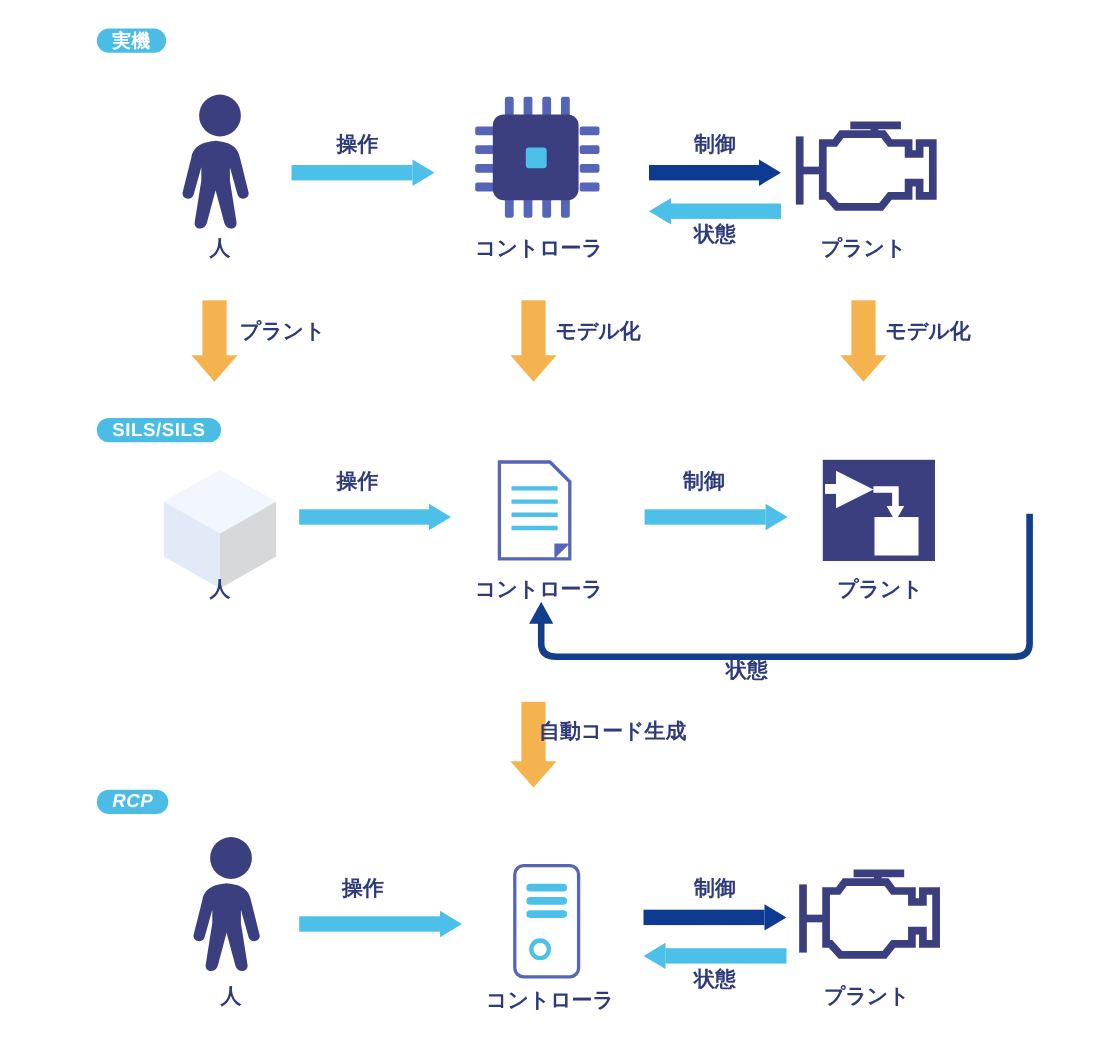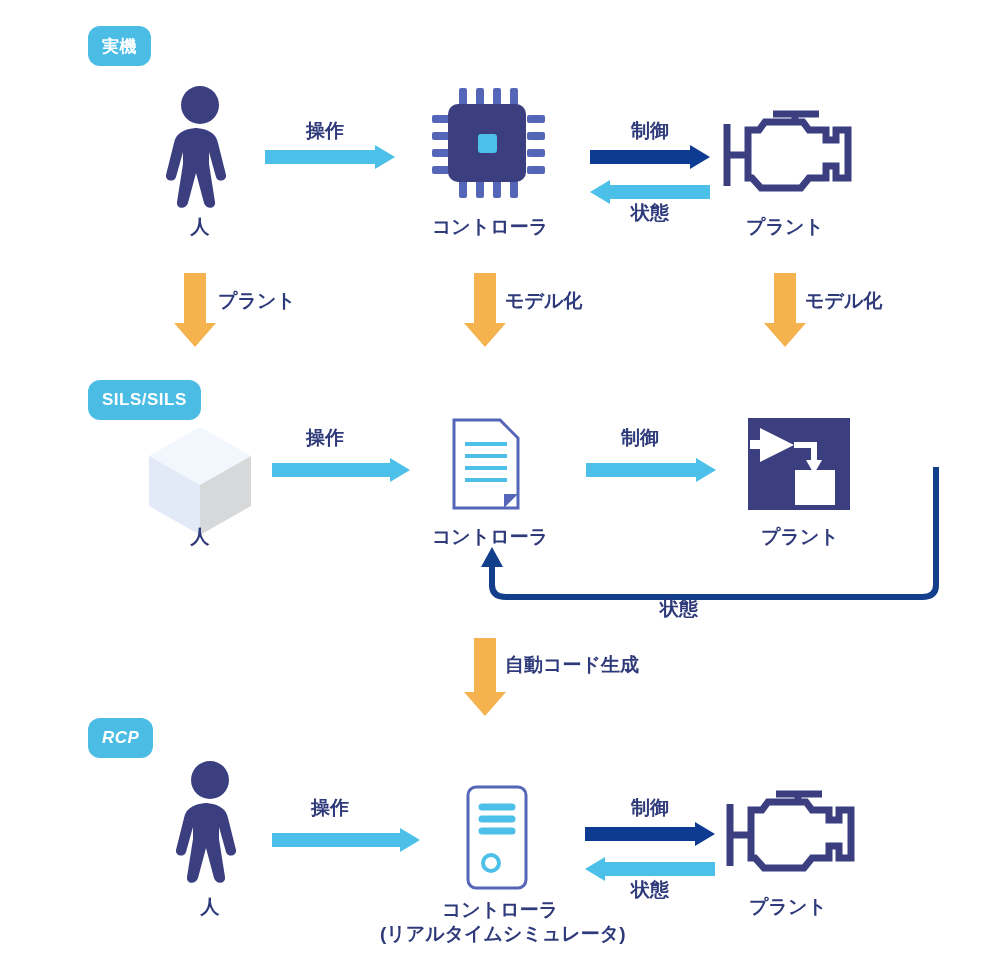--- a/index.html
+++ b/index.html
@@ -13,21 +13,21 @@
   
   .badge{
     position:absolute;
     background:#4bbde4;
     color:#ffffff;
     border-radius:12px;
     font-size:17px;
     font-weight:700;
     letter-spacing:.5px;
     display:flex;align-items:center;justify-content:center;
-    height:40px;
+    height:22px;
     padding:0 14px;
     white-space:nowrap;
   }
 
   
   .node{position:absolute;}
   .caption{
     position:absolute;
     text-align:center;
     font-size:19px;
@@ -223,21 +223,21 @@
       <path d="M22 108 V130 Q22 142 36 142 H452 Q466 142 466 130 V12" fill="none" stroke="#123e8c" stroke-width="6" stroke-linecap="butt"></path>
       <polygon points="22,92 33,112 11,112" fill="#123e8c"></polygon>
     </svg>
   </div>
   <div class="alabel" style="left:660px;top:596px;">状態</div>
 
   <div class="varrow" style="left:460px;top:638px;width:50px;height:80px;">
     <div class="vshaft" style="top:0;width:22px;height:56px;"></div>
     <div class="vhead" style="top:54px;"></div>
   </div>
-  <div class="alabel" style="left:505px;top:652px;">自動コード生成</div>
+  <div class="alabel" style="left:490px;top:652px;">自動コード生成</div>
 
   <div class="badge" style="left:88px;top:718px;font-style:italic;">
       <span>RCP</span>
     </div>
 
   <div class="node" style="left:165px;top:760px;">
     <svg width="90" height="120" viewBox="0 0 90 120" aria-hidden="true">
       <circle cx="45" cy="20" r="19" fill="#3b3f80"></circle>
       <path d="M45 43c-14 0-24 4-26 15l-8 32c-1 6 8 8 10 2l7-25v12l-6 38c-1 7 9 8 11 1l8-30 8 30c2 7 12 6 11-1l-6-38V67l7 25c2 6 11 4 10-2l-8-32c-2-11-12-15-26-15z" fill="#3b3f80"></path>
     </svg>
@@ -256,21 +256,20 @@
       <g stroke="#4cc0e8" stroke-width="7" stroke-linecap="round">
         <line x1="16" y1="22" x2="46" y2="22"></line>
         <line x1="16" y1="34" x2="46" y2="34"></line>
         <line x1="16" y1="46" x2="46" y2="46"></line>
       </g>
       <circle cx="25" cy="78" r="8" fill="none" stroke="#4cc0e8" stroke-width="4"></circle>
     </svg>
   </div>
   <div class="caption" style="left:380px;top:898px;width:240px;">
     <div>コントローラ</div>
-    <div>(リアルタイムシミュレータ)</div>
   </div>
 
   <div class="alabel" style="left:590px;top:795px;width:120px;">制御</div>
   <div class="harrow navy" style="left:585px;top:827px;width:130px;">
     <div class="shaft" style="width:110px;"></div>
     <div class="head" style="left:110px;"></div>
   </div>
   <div class="harrow cyan left" style="left:585px;top:862px;width:130px;">
     <div class="shaft" style="width:110px;left:20px;"></div>
     <div class="head" style="left:0px;"></div>

